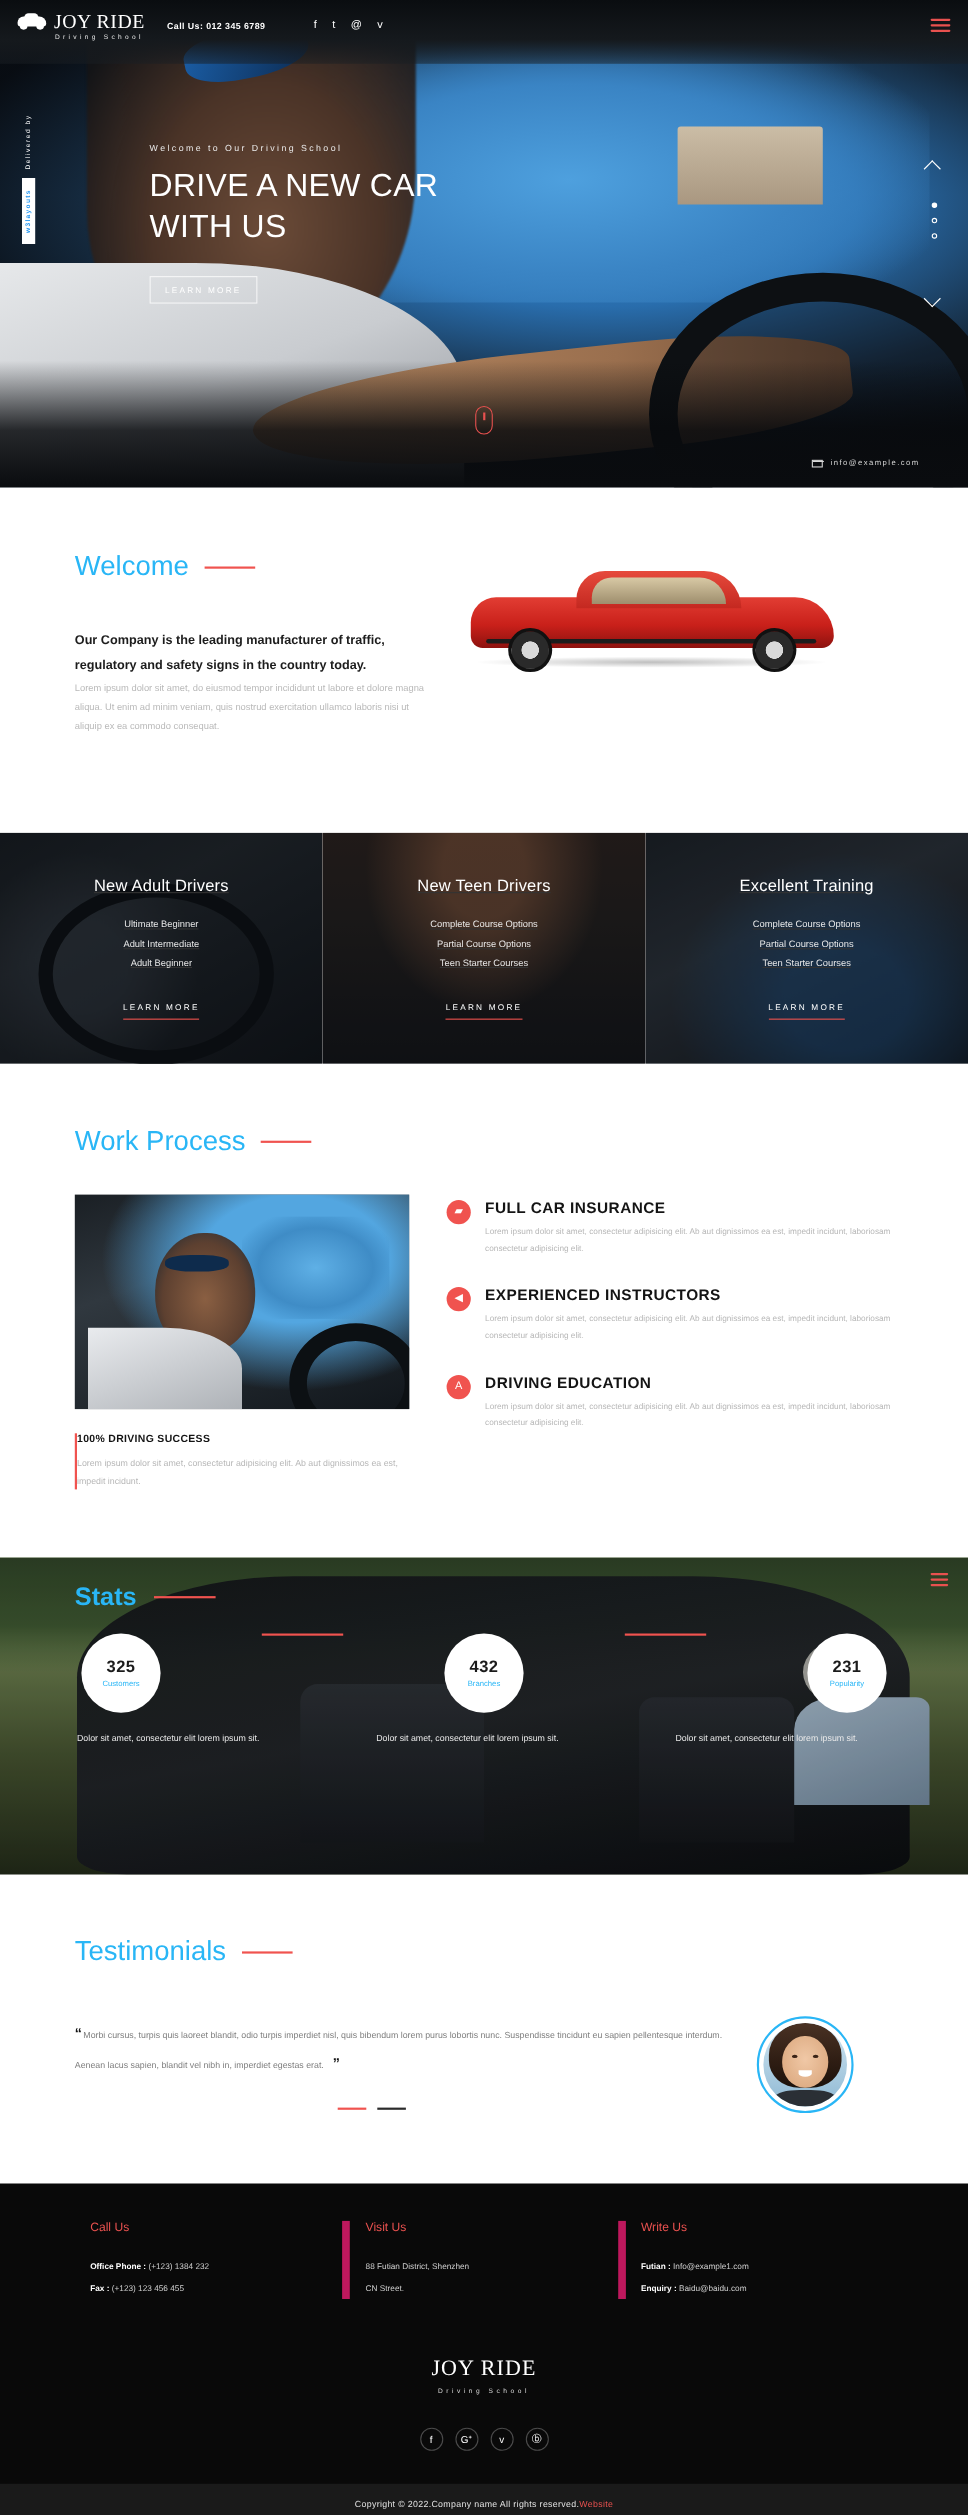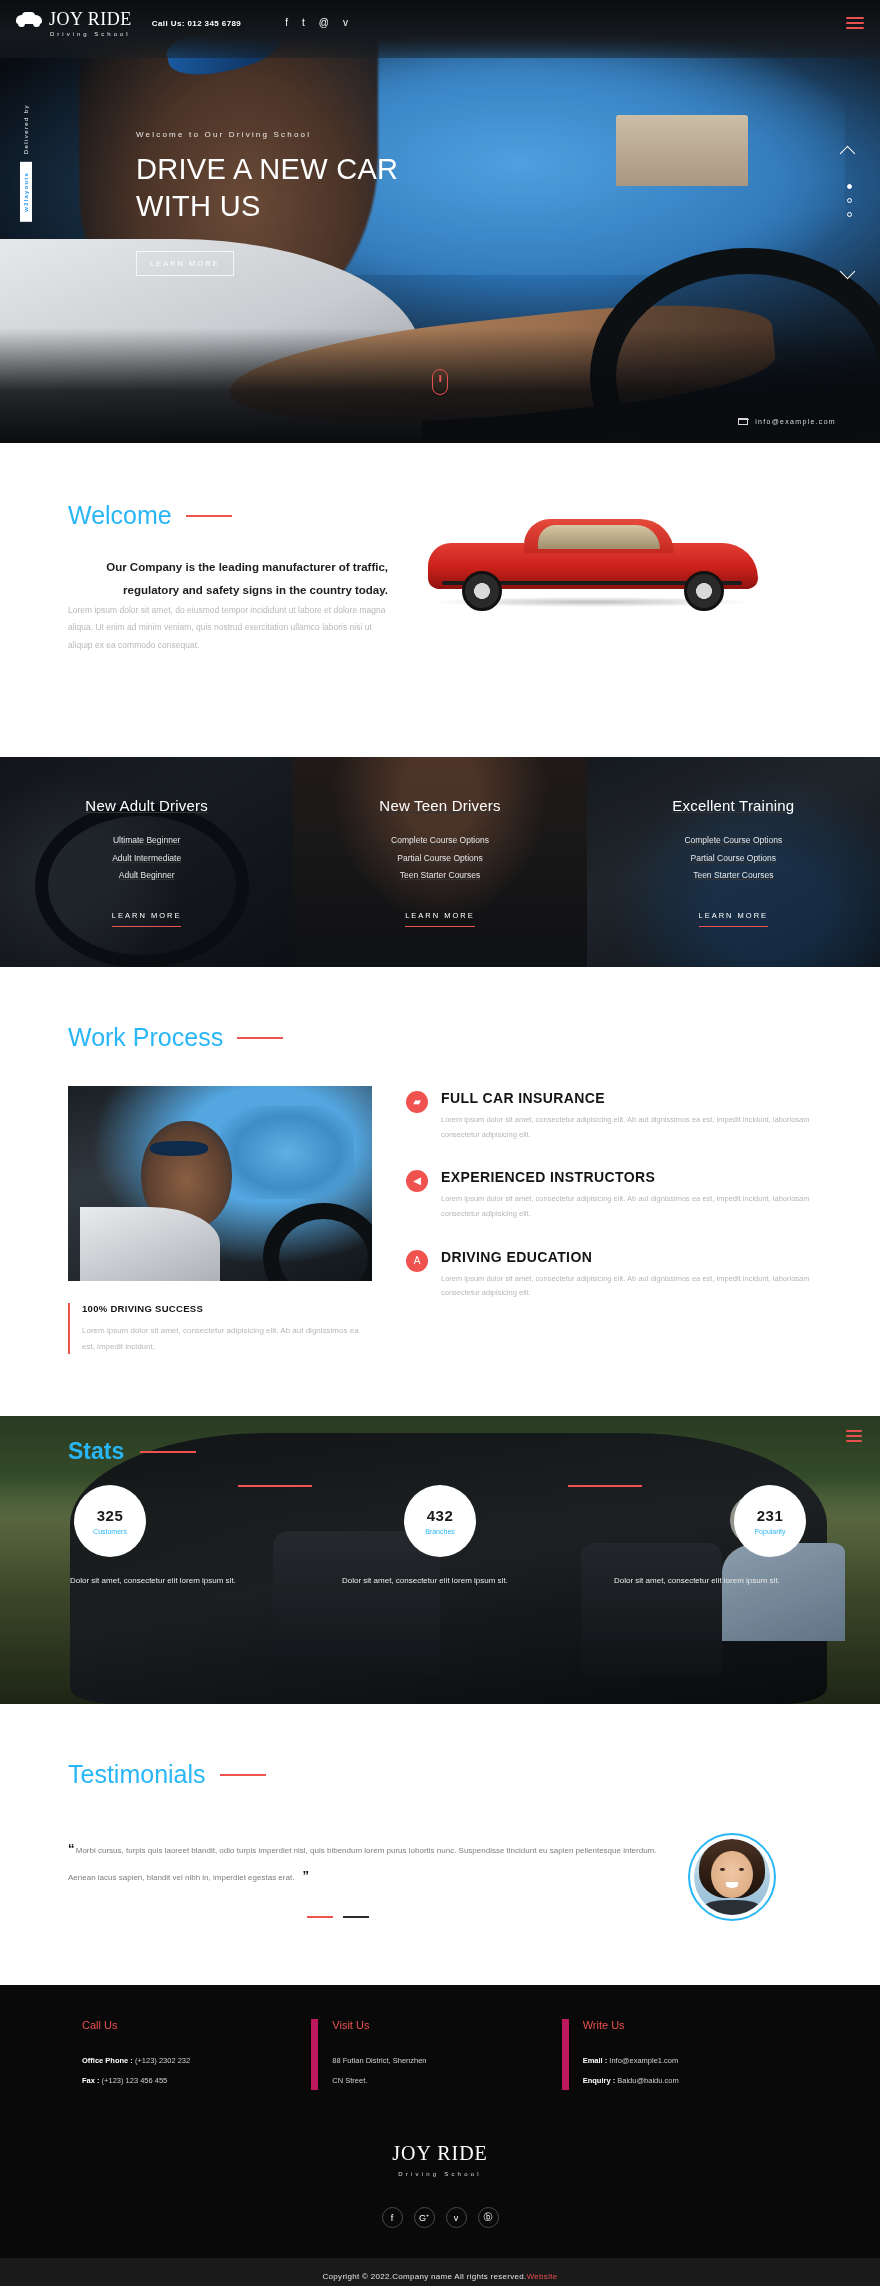--- a/index.html
+++ b/index.html
@@ -167,21 +167,21 @@
   .welcome { padding:58px 0 66px; background:#fff; }
   .wrap { width:744px; margin:0 auto; }
   .welcome-grid { display:flex; gap:30px; align-items:flex-start; }
   .welcome-left { width:320px; }
   .sec-title {
     font-size:25px; color:#29b6f6; font-weight:400; display:flex; align-items:center; gap:14px;
     font-family:"Liberation Sans", sans-serif;
   }
   .sec-title .rule { display:inline-block; width:46px; height:2px; background:#f0534f; }
   .welcome-lead {
-    margin-top:26px; font-size:11.5px; font-weight:bold; color:#1d1d1d; line-height:2.0;text-align:right;
+    margin-top:41px; font-size:11.5px; font-weight:bold; color:#1d1d1d; line-height:2.0;
   }
   .welcome-body {
     font-size:8.5px; color:#b9b9b9; line-height:2.05;
   }
   .welcome-right { flex:1; position:relative; height:190px; }
   .sportscar { position:absolute; left:10px; top:16px; width:330px; height:110px; }
   .sc-body {
     position:absolute; left:0; top:26px; width:330px; height:46px;
     background: linear-gradient(180deg,#e23d33 0%,#c9201a 55%,#8d120f 100%);
     border-radius: 30px 46px 14px 14px;
@@ -266,21 +266,21 @@
   .wp-face { position:absolute; left:24%; top:18%; width:30%; height:56%;
     background: radial-gradient(ellipse at 50% 55%, #8a5f42 0%, #5d4030 60%, rgba(25,25,28,0.85) 92%);
     border-radius:48%; }
   .wp-shade { position:absolute; left:27%; top:28%; width:19%; height:8%;
     background:#0e2b4c; border-radius:40%; }
   .wp-shirt { position:absolute; left:4%; bottom:0; width:46%; height:38%;
     background: linear-gradient(160deg,#e9ebee,#aeb2b7); border-radius:0 50% 0 0; }
   .wp-wheel { position:absolute; right:-4%; bottom:-16%; width:40%; height:56%;
     border:16px solid #0c1013; border-radius:50%; }
   .success {
-    margin-top:22px; border-left:2.5px solid #f0534f; padding-left:12px;
+    margin-top:22px; border-left:2.5px solid #f0534f; padding-left:0;
   }
   .success h4 { font-size:9.5px; font-weight:bold; color:#141414; letter-spacing:0.3px; }
   .success p { margin-top:9px; font-size:8px; color:#b7b7b7; line-height:1.95; }
 
   .features { flex:1; padding-top:4px; }
   .feature { display:flex; gap:13px; margin-bottom:27px; }
   .fico {
     flex:0 0 22px; width:22px; height:22px; border-radius:50%;
     background:#f0534f; display:flex; align-items:center; justify-content:center;
     color:#fff; font-size:10px; line-height:1; margin-top:1px;
@@ -648,39 +648,39 @@
       </div>
     </div>
   </section>
 
   <footer>
     <div class="wrap">
       <div class="fcols">
         <div class="fcol">
           <h5>Call Us</h5>
           <div class="line">
-            <b>Office Phone : </b><span>(+123) 2302 232</span>
+            <b>Office Phone : </b><span>(+123) 1384 232</span>
           </div>
           <div class="line">
             <b>Fax : </b><span>(+123) 123 456 455</span>
           </div>
         </div>
         <div class="fcol">
           <h5>Visit Us</h5>
           <div class="line">
             <span>88 Futian District, Shenzhen</span>
           </div>
           <div class="line">
             <span>CN Street.</span>
           </div>
         </div>
         <div class="fcol">
           <h5>Write Us</h5>
           <div class="line">
-            <b>Email : </b><span>Info@example1.com</span>
+            <b>Futian : </b><span>Info@example1.com</span>
           </div>
           <div class="line">
             <b>Enquiry : </b><span>Baidu@baidu.com</span>
           </div>
         </div>
       </div>
 
       <div class="flogo">
         <div class="name">JOY RIDE</div>
         <div class="sub">Driving School</div>

